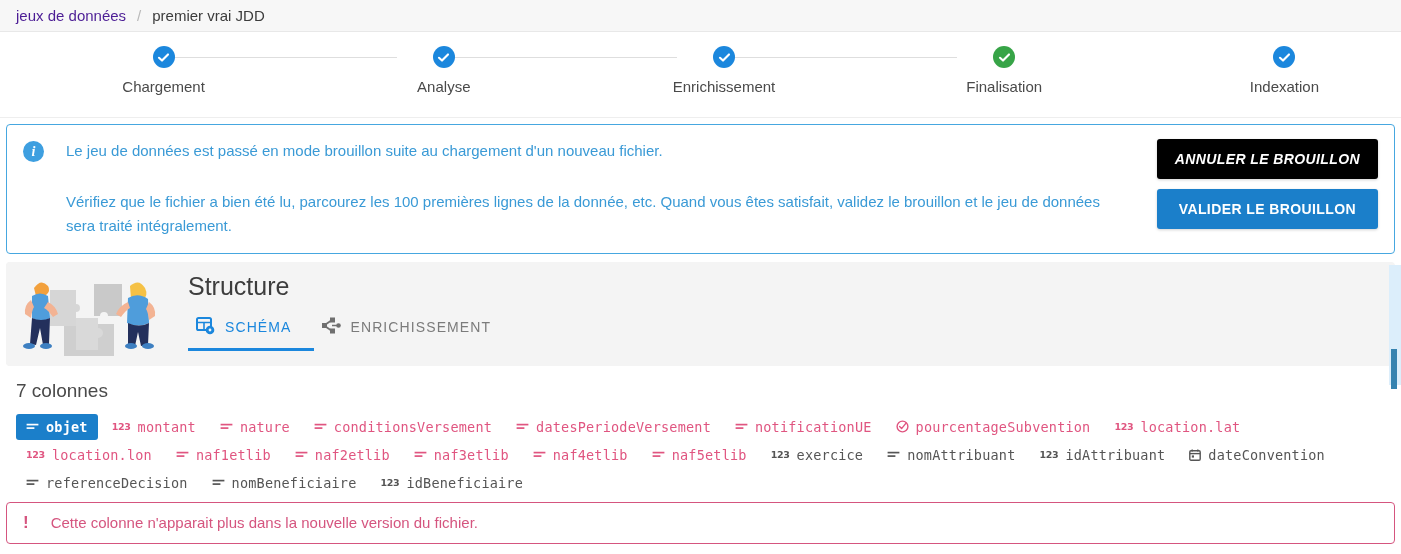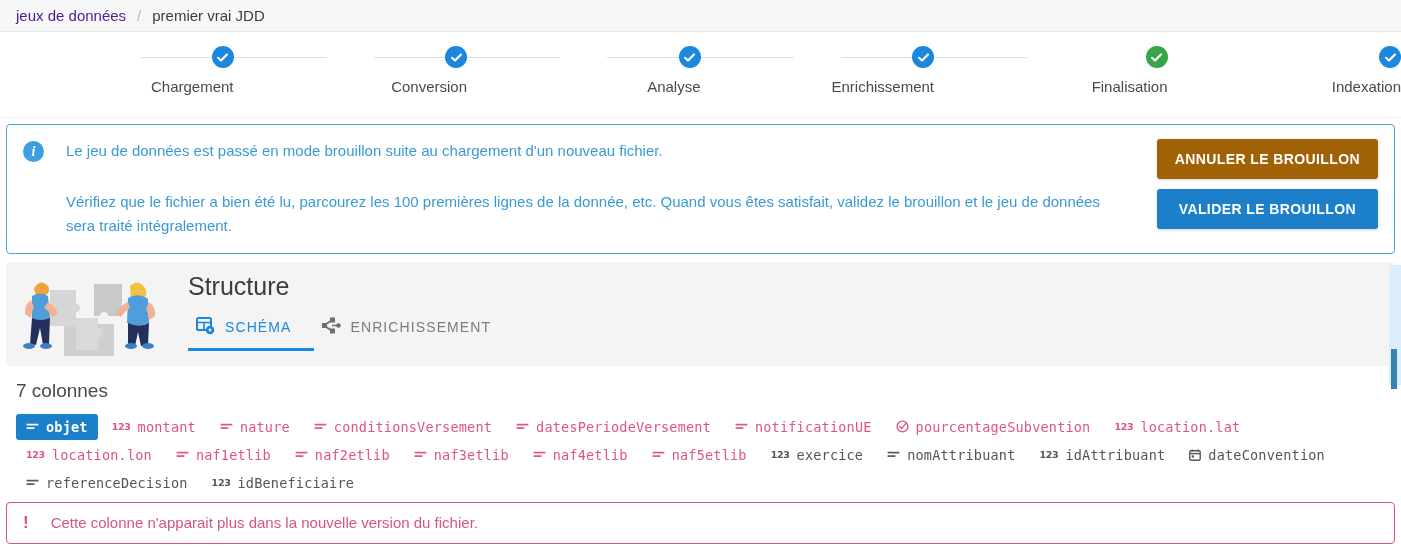--- a/index.html
+++ b/index.html
@@ -32,21 +32,21 @@
     display: flex;
     align-items: flex-start;
     padding-top: 14px;
     border-bottom: 1px solid #eeeeee;
     position: relative;
   }
   .step {
     flex: 1 1 0;
     display: flex;
     flex-direction: column;
-    align-items: flex-end;
+    align-items: center;
     position: relative;
     margin-left: 47px;
   }
   .step .rail {
     position: absolute;
     top: 11px;
     height: 1px;
     background: #dedede;
     left: 50%;
     right: -50%;
@@ -119,21 +119,21 @@
     color: #ffffff;
     font-size: 14px;
     font-weight: bold;
     letter-spacing: 0.4px;
     padding: 12px 18px;
     cursor: pointer;
     font-family: "Liberation Sans", sans-serif;
     box-shadow: 0 1px 3px rgba(0,0,0,.18);
     white-space: nowrap;
   }
-  .btn-danger { background: #a16207; }
+  .btn-danger { background: #000000; font-style: italic; }
   .btn-primary { background: #1b7fca; }
 
   
   .structure-wrap { padding: 8px 6px 0 6px; }
   .structure-card {
     background: #f4f4f4;
     border-radius: 4px;
     display: flex;
     align-items: stretch;
     height: 104px;
@@ -268,29 +268,20 @@
 
 <div class="stepper" id="stepper">
     <div class="step">
       <div class="rail"></div>
       <div class="step-circle">
         <svg width="13" height="13" viewBox="0 0 13 13">
           <polyline points="2,6.8 5,9.6 11,3.4" fill="none" stroke="#fff" stroke-width="2.1" stroke-linecap="round" stroke-linejoin="round"></polyline>
         </svg>
       </div>
       <div class="step-label">Chargement</div>
-    </div>
-    <div class="step">
-      <div class="rail"></div>
-      <div class="step-circle">
-        <svg width="13" height="13" viewBox="0 0 13 13">
-          <polyline points="2,6.8 5,9.6 11,3.4" fill="none" stroke="#fff" stroke-width="2.1" stroke-linecap="round" stroke-linejoin="round"></polyline>
-        </svg>
-      </div>
-      <div class="step-label">Conversion</div>
     </div>
     <div class="step">
       <div class="rail"></div>
       <div class="step-circle">
         <svg width="13" height="13" viewBox="0 0 13 13">
           <polyline points="2,6.8 5,9.6 11,3.4" fill="none" stroke="#fff" stroke-width="2.1" stroke-linecap="round" stroke-linejoin="round"></polyline>
         </svg>
       </div>
       <div class="step-label">Analyse</div>
     </div>
@@ -545,20 +536,29 @@
       <div class="chip normal">
         <span class="ic">
           <svg width="13" height="9" viewBox="0 0 13 9">
             <line x1="0.6" y1="2.6" x2="12.4" y2="2.6" stroke="#555555" stroke-width="1.7"></line>
             <line x1="0.6" y1="6.1" x2="8.4" y2="6.1" stroke="#555555" stroke-width="1.7"></line>
           </svg>
         </span>
         <span>referenceDecision</span>
       </div>
       <div class="chip normal">
+        <span class="ic">
+          <svg width="13" height="9" viewBox="0 0 13 9">
+            <line x1="0.6" y1="2.6" x2="12.4" y2="2.6" stroke="#555555" stroke-width="1.7"></line>
+            <line x1="0.6" y1="6.1" x2="8.4" y2="6.1" stroke="#555555" stroke-width="1.7"></line>
+          </svg>
+        </span>
+        <span>nomBeneficiaire</span>
+      </div>
+      <div class="chip normal">
         <span class="ic ic-num" style="color:#555555">123</span>
         <span>idBeneficiaire</span>
       </div>
     </div>
 </div>
 
 <div class="error-wrap">
   <div class="error-bar">
     <span class="error-mark">!</span>
     <span class="error-text">Cette colonne n'apparait plus dans la nouvelle version du fichier.</span>

